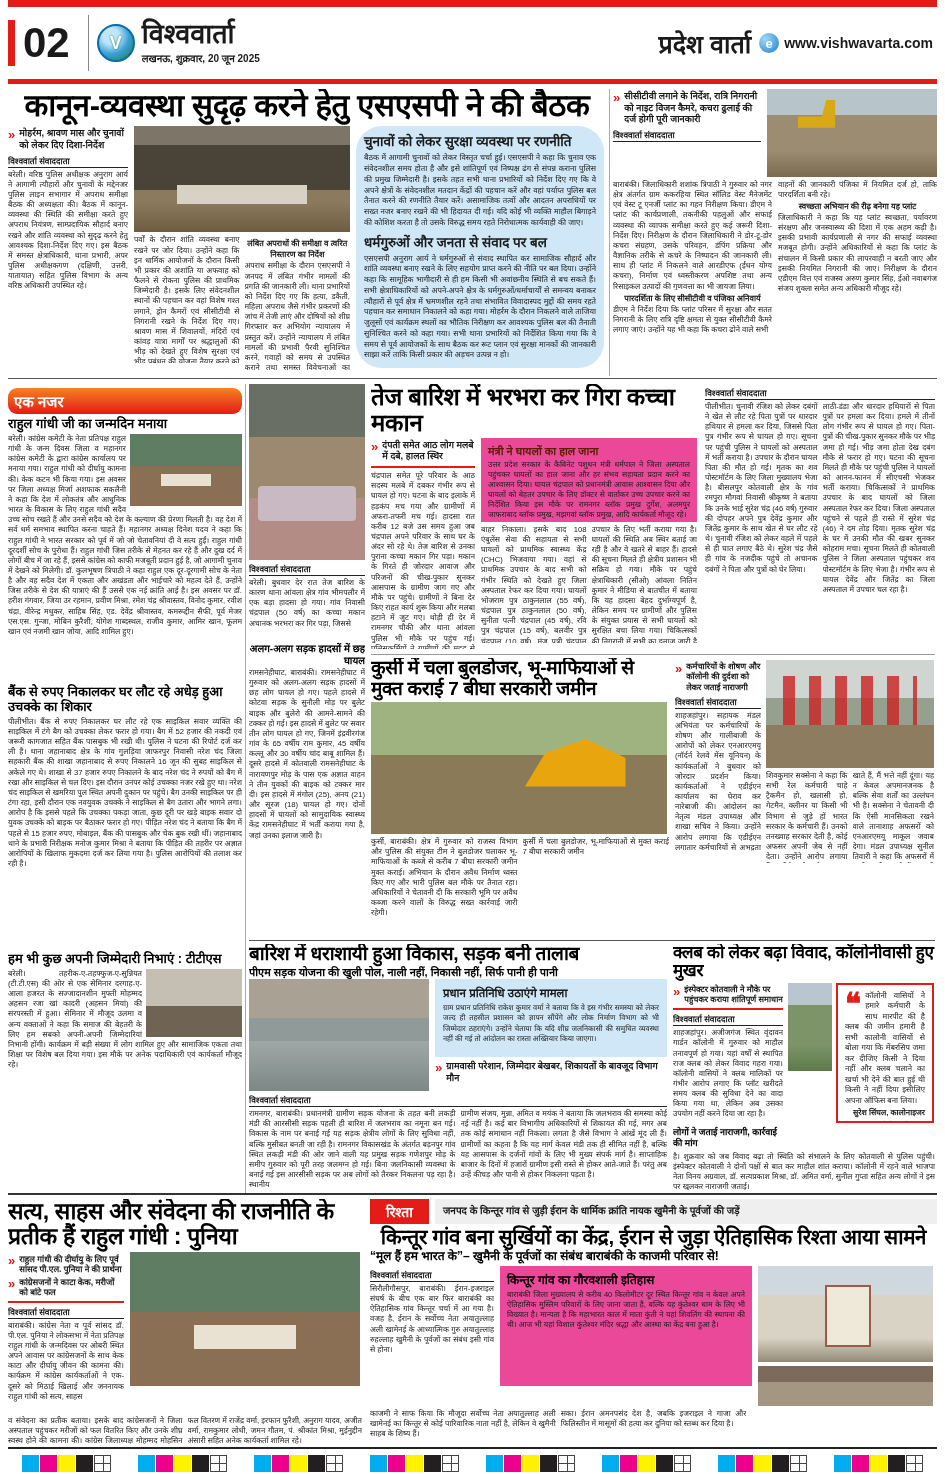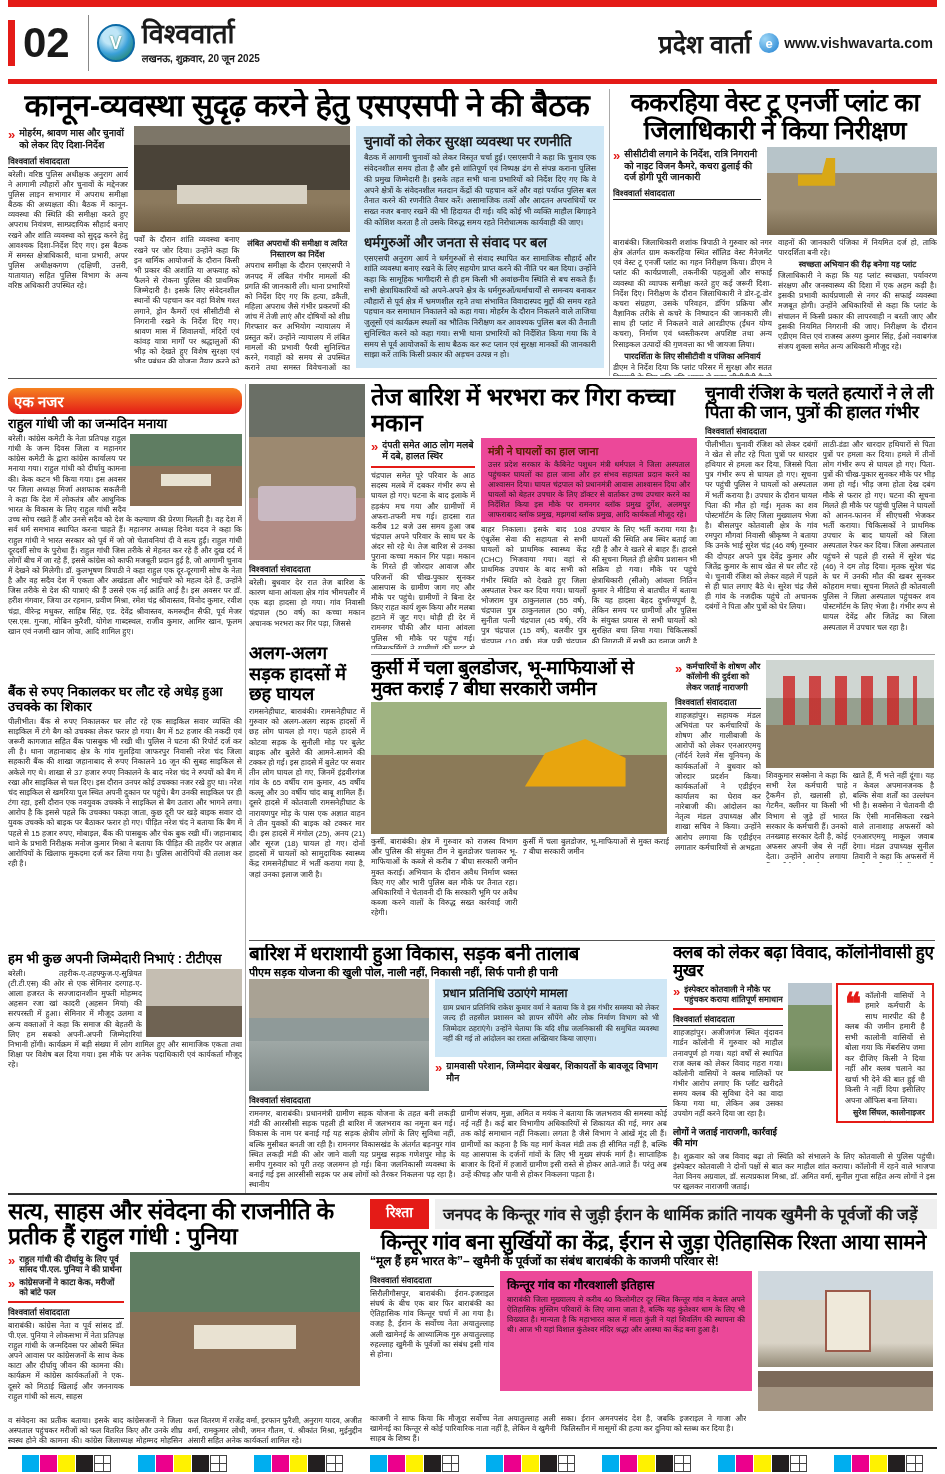--- a/index.html
+++ b/index.html
@@ -62,21 +62,21 @@
 
   
   .quotebox { border:2px solid #e41b17; padding:6px 7px; font-size:7.8px; line-height:1.35; text-align:justify; overflow:hidden; }
   .q66 { color:#e41b17; font-size:30px; font-weight:900; float:left; line-height:.7; margin:2px 4px 0 0; font-family:"DejaVu Serif",serif; }
   .qattr { text-align:right; font-weight:800; margin-top:2px; }
 
   .eknajar { background:linear-gradient(180deg,#f58220,#e41b17); color:#fff; font-weight:800; font-size:15px; padding:3px 6px; border-radius:9px; margin:4px 0 3px; }
 
   .rishta-row { display:flex; align-items:stretch; gap:6px; margin-bottom:2px; }
   .rishta-label { background:#e41b17; color:#fff; font-weight:800; font-size:14px; padding:3px 16px; }
-  .rishta-banner { background:#efefef; font-weight:800; font-size:16px; flex:1; padding:4px 8px; }
+  .rishta-banner { background:#efefef; font-weight:800; font-size:10px; flex:1; padding:4px 8px; }
 
   
   .topband { display:grid; grid-template-columns:598px 1px 324px; gap:3px; padding-top:5px; height:292px; overflow:hidden; }
   .ssp-head { font-size:31px; text-align:center; margin-bottom:4px; }
   .ssp-grid { display:grid; grid-template-columns:120px 216px 248px; gap:6px; }
   .ssp-midcols { display:grid; grid-template-columns:1fr 1fr; gap:5px; margin-top:3px; }
   .waste-head { font-size:25px; text-align:center; line-height:1.1; margin-bottom:3px; }
   .waste-row { display:grid; grid-template-columns:148px 170px; gap:6px; margin-bottom:3px; }
   .waste-cols { display:grid; grid-template-columns:1fr 1fr; gap:6px; }
 
@@ -142,34 +142,33 @@
             <div>
               <div class="body" style="height:128px;">पर्वों के दौरान शांति व्यवस्था बनाए रखने पर जोर दिया। उन्होंने कहा कि इन धार्मिक आयोजनों के दौरान किसी भी प्रकार की अशांति या अफवाह को फैलने से रोकना पुलिस की प्राथमिक जिम्मेदारी है। इसके लिए संवेदनशील स्थानों की पहचान कर वहां विशेष गश्त लगाने, ड्रोन कैमरों एवं सीसीटीवी से निगरानी रखने के निर्देश दिए गए। श्रावण मास में शिवालयों, मंदिरों एवं कांवड़ यात्रा मार्गों पर श्रद्धालुओं की भीड़ को देखते हुए विशेष सुरक्षा एवं भीड़ प्रबंधन की योजना तैयार करने को कहा गया। विशेष रूप से नाथ नगरी परिक्रमा जैसे बड़े आयोजनों में व्यापक सुरक्षा प्रबंध, डीजे संचालकों की</div>
             </div>
             <div>
               <div class="boldsub">लंबित अपराधों की समीक्षा व त्वरित निस्तारण का निर्देश</div>
               <div class="body" style="height:112px;">अपराध समीक्षा के दौरान एसएसपी ने जनपद में लंबित गंभीर मामलों की प्रगति की जानकारी ली। थाना प्रभारियों को निर्देश दिए गए कि हत्या, डकैती, महिला अपराध जैसे गंभीर प्रकरणों की जांच में तेजी लाएं और दोषियों को शीघ्र गिरफ्तार कर अभियोग न्यायालय में प्रस्तुत करें। उन्होंने न्यायालय में लंबित मामलों की प्रभावी पैरवी सुनिश्चित करने, गवाहों को समय से उपस्थित कराने तथा समस्त विवेचनाओं का गुणवत्तापूर्ण निस्तारण करने पर विशेष बल दिया।</div>
             </div>
           </div>
         </div>
         <div>
-          <div class="bluebox" style="height:242px;">
+          <div class="bluebox" style="height:242px;border-radius:26px;">
             <div class="bt">चुनावों को लेकर सुरक्षा व्यवस्था पर रणनीति</div>
             <div class="bb">बैठक में आगामी चुनावों को लेकर विस्तृत चर्चा हुई। एसएसपी ने कहा कि चुनाव एक संवेदनशील समय होता है और इसे शांतिपूर्ण एवं निष्पक्ष ढंग से संपन्न कराना पुलिस की प्रमुख जिम्मेदारी है। इसके तहत सभी थाना प्रभारियों को निर्देश दिए गए कि वे अपने क्षेत्रों के संवेदनशील मतदान केंद्रों की पहचान करें और वहां पर्याप्त पुलिस बल तैनात करने की रणनीति तैयार करें। असामाजिक तत्वों और आदतन अपराधियों पर सख्त नजर बनाए रखने की भी हिदायत दी गई। यदि कोई भी व्यक्ति माहौल बिगाड़ने की कोशिश करता है तो उसके विरुद्ध समय रहते निरोधात्मक कार्यवाही की जाए।</div>
             <div class="bt" style="margin-top:4px;">धर्मगुरुओं और जनता से संवाद पर बल</div>
             <div class="bb">एसएसपी अनुराग आर्य ने धर्मगुरुओं से संवाद स्थापित कर सामाजिक सौहार्द और शांति व्यवस्था बनाए रखने के लिए सहयोग प्राप्त करने की नीति पर बल दिया। उन्होंने कहा कि सामूहिक भागीदारी से ही हम किसी भी अवांछनीय स्थिति से बच सकते हैं। सभी क्षेत्राधिकारियों को अपने-अपने क्षेत्र के धर्मगुरुओं/धर्माचार्यों से समन्वय बनाकर त्यौहारों से पूर्व क्षेत्र में भ्रमणशील रहने तथा संभावित विवादास्पद मुद्दों की समय रहते पहचान कर समाधान निकालने को कहा गया। मोहर्रम के दौरान निकलने वाले ताजिया जुलूसों एवं कार्यक्रम स्थलों का भौतिक निरीक्षण कर आवश्यक पुलिस बल की तैनाती सुनिश्चित करने को कहा गया। सभी थाना प्रभारियों को निर्देशित किया गया कि वे समय से पूर्व आयोजकों के साथ बैठक कर रूट प्लान एवं सुरक्षा मानकों की जानकारी साझा करें ताकि किसी प्रकार की अड़चन उत्पन्न न हो।</div>
           </div>
         </div>
       </div>
     </article>
 
     <div class="vr"></div>
 
     <article style="overflow:hidden;">
-      <div class="h1 waste-head">ककरहिया वेस्ट टू एनर्जी प्लांट का जिलाधिकारी ने किया निरीक्षण</div>
       <div class="waste-row">
         <div>
           <div class="bullet">
               <span class="chev">»</span>
               <span class="btxt">सीसीटीवी लगाने के निर्देश, रात्रि निगरानी को नाइट विजन कैमरे, कचरा ढुलाई की दर्ज होगी पूरी जानकारी</span>
             </div>
           <div class="byline">विश्ववार्ता संवाददाता</div>
         </div>
         <div class="ph plant" style="width:170px;height:88px;"></div>
       </div>
@@ -220,21 +219,21 @@
     <div class="vr"></div>
 
     <div>
       <div class="upperR">
 
         <div style="overflow:hidden;">
           <div class="ph bed" style="width:116px;height:176px;"></div>
           <div class="byline">विश्ववार्ता संवाददाता</div>
           <div class="body" style="height:62px;">बरेली। बुधवार देर रात तेज बारिश के कारण थाना आंवला क्षेत्र गांव भीमपलौर में एक बड़ा हादसा हो गया। गांव निवासी चंद्रपाल (50 वर्ष) का कच्चा मकान अचानक भरभरा कर गिर पड़ा, जिससे</div>
           <article>
-            <div class="h2" style="text-align:left;font-size:18px;">अलग-अलग सड़क हादसों में छह घायल</div>
+            <div class="h2" style="text-align:right;font-size:10px;">अलग-अलग सड़क हादसों में छह घायल</div>
             <div class="body" style="height:248px;">रामसनेहीघाट, बाराबंकी। रामसनेहीघाट में गुरुवार को अलग-अलग सड़क हादसों में छह लोग घायल हो गए। पहले हादसे में कोटवा सड़क के सुनौली मोड़ पर बुलेट बाइक और बुलेरो की आमने-सामने की टक्कर हो गई। इस हादसे में बुलेट पर सवार तीन लोग घायल हो गए, जिनमें इंद्रवीरगंज गांव के 65 वर्षीय राम कुमार, 45 वर्षीय कल्लू और 30 वर्षीय चांद बाबू शामिल हैं। दूसरे हादसे में कोतवाली रामसनेहीघाट के नारायणपुर मोड़ के पास एक अज्ञात वाहन ने तीन युवकों की बाइक को टक्कर मार दी। इस हादसे में मंगोल (25), अनय (21) और सूरज (18) घायल हो गए। दोनों हादसों में घायलों को सामुदायिक स्वास्थ्य केंद्र रामसनेहीघाट में भर्ती कराया गया है, जहां उनका इलाज जारी है।</div>
           </article>
         </div>
 
         <div>
           <div class="rr1">
 
             <article style="overflow:hidden;">
               <div class="h1" style="font-size:24px;">तेज बारिश में भरभरा कर गिरा कच्चा मकान</div>
               <div style="display:grid;grid-template-columns:104px 216px;gap:6px;margin-top:2px;">
@@ -253,21 +252,20 @@
                   </div>
                   <div class="two" style="margin-top:3px;">
                     <div class="body" style="height:118px;">बाहर निकाला। इसके बाद 108 एंबुलेंस सेवा की सहायता से सभी घायलों को प्राथमिक स्वास्थ्य केंद्र (CHC) भिजवाया गया। वहां से प्राथमिक उपचार के बाद सभी को गंभीर स्थिति को देखते हुए जिला अस्पताल रेफर कर दिया गया। घायलों भोजराम पुत्र ठाकुनलाल (55 वर्ष), चंद्रपाल पुत्र ठाकुनलाल (50 वर्ष), सुनीता पत्नी चंद्रपाल (45 वर्ष), रवि पुत्र चंद्रपाल (15 वर्ष), बलवीर पुत्र चंद्रपाल (10 वर्ष), मंजू पुत्री चंद्रपाल (9 वर्ष), ज्योति पुत्री चंद्रपाल (8 वर्ष), संजीव पुत्र चंद्रपाल (2 वर्ष) सभी घायलों को जिला अस्पताल में</div>
                     <div class="body" style="height:118px;">उपचार के लिए भर्ती कराया गया है। घायलों की स्थिति अब स्थिर बताई जा रही है और वे खतरे से बाहर हैं। हादसे की सूचना मिलते ही क्षेत्रीय प्रशासन भी सक्रिय हो गया। मौके पर पहुंचे क्षेत्राधिकारी (सीओ) आंवला नितिन कुमार ने मीडिया से बातचीत में बताया कि यह हादसा बेहद दुर्भाग्यपूर्ण है, लेकिन समय पर ग्रामीणों और पुलिस के संयुक्त प्रयास से सभी घायलों को सुरक्षित बचा लिया गया। चिकित्सकों की निगरानी में सभी का इलाज जारी है और फिलहाल सभी की हालत खतरे से बाहर है।</div>
                   </div>
                 </div>
               </div>
             </article>
 
             <article style="overflow:hidden;">
-              <div class="h1" style="font-size:17.5px;">चुनावी रंजिश के चलते हत्यारों ने ले ली पिता की जान, पुत्रों की हालत गंभीर</div>
               <div class="byline">विश्ववार्ता संवाददाता</div>
               <div class="two">
                 <div class="body" style="height:196px;">पीलीभीत। चुनावी रंजिश को लेकर दबंगों ने खेत से लौट रहे पिता पुत्रों पर धारदार हथियार से हमला कर दिया, जिससे पिता पुत्र गंभीर रूप से घायल हो गए। सूचना पर पहुंची पुलिस ने घायलों को अस्पताल में भर्ती कराया है। उपचार के दौरान घायल पिता की मौत हो गई। मृतक का शव पोस्टमॉर्टम के लिए जिला मुख्यालय भेजा है। बीसलपुर कोतवाली क्षेत्र के गांव रमपुरा मौगवां निवासी श्रीकृष्ण ने बताया कि उनके भाई सुरेश चंद्र (46 वर्ष) गुरुवार की दोपहर अपने पुत्र देवेंद्र कुमार और जितेंद्र कुमार के साथ खेत से घर लौट रहे थे। चुनावी रंजिश को लेकर वहले में पहले से ही घात लगाए बैठे थे। सुरेश चंद्र जैसे ही गांव के नजदीक पहुंचे तो अचानक दबंगों ने पिता और पुत्रों को घेर लिया।</div>
                 <div class="body" style="height:196px;">लाठी-डंडा और धारदार हथियारों से पिता पुत्रों पर हमला कर दिया। हमले में तीनों लोग गंभीर रूप से घायल हो गए। पिता-पुत्रों की चीख-पुकार सुनकर मौके पर भीड़ जमा हो गई। भीड़ जमा होता देख दबंग मौके से फरार हो गए। घटना की सूचना मिलते ही मौके पर पहुंची पुलिस ने घायलों को आनन-फानन में सीएचसी भेजकर भर्ती कराया। चिकित्सकों ने प्राथमिक उपचार के बाद घायलों को जिला अस्पताल रेफर कर दिया। जिला अस्पताल पहुंचने से पहले ही रास्ते में सुरेश चंद्र (46) ने दम तोड़ दिया। मृतक सुरेश चंद्र के घर में उनकी मौत की खबर सुनकर कोहराम मचा। सूचना मिलते ही कोतवाली पुलिस ने जिला अस्पताल पहुंचकर शव पोस्टमॉर्टम के लिए भेजा है। गंभीर रूप से घायल देवेंद्र और जितेंद्र का जिला अस्पताल में उपचार चल रहा है।</div>
               </div>
             </article>
           </div>
 
           <div class="rr2" style="border-top:1px solid #999;padding-top:3px;">
 

